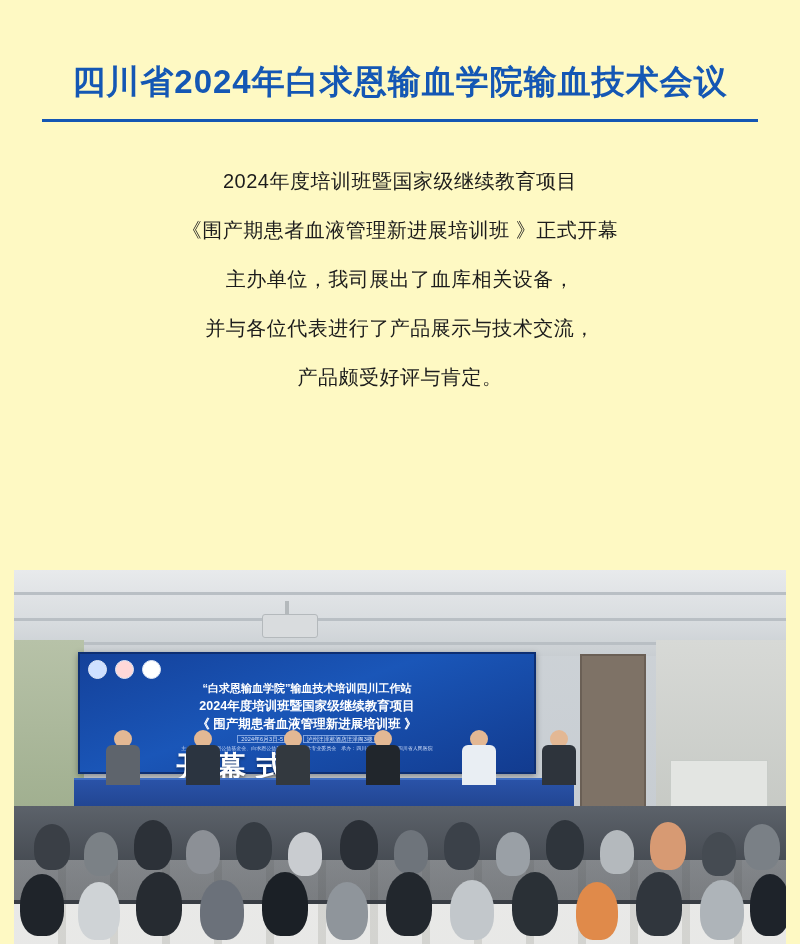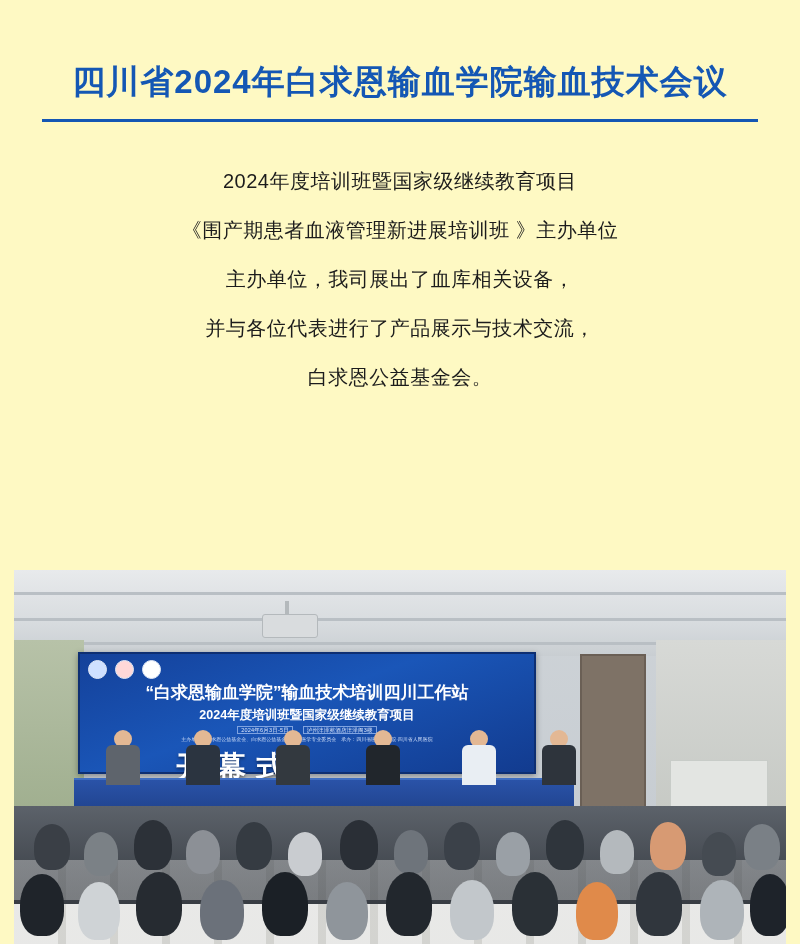--- a/index.html
+++ b/index.html
@@ -106,21 +106,21 @@
   }
   .screen .logos {
     display: flex; gap: 8px; justify-content: flex-start; margin-left: 8px; margin-bottom: 2px;
   }
   .screen .logo {
     width: 17px; height: 17px; border-radius: 50%;
     background: #ffffff; border: 1px solid #dfe7f5;
   }
   .screen .logo.blue { background: #cfe0ff; }
   .screen .logo.red { background: #ffd8d8; }
-  .screen .l1 { font-size: 17px; font-weight: bold; line-height: 1.45; white-space: nowrap; }
+  .screen .l1 { font-size: 11px; font-weight: bold; line-height: 1.45; white-space: nowrap; }
   .screen .l2 { font-size: 12.5px; font-weight: bold; line-height: 1.45; white-space: nowrap; }
   .screen .l3 { font-size: 12.5px; font-weight: bold; line-height: 1.45; white-space: nowrap; }
   .screen .meta {
     margin-top: 3px; font-size: 5.5px; color: #dbe6fb; letter-spacing: .2px; white-space: nowrap;
   }
   .screen .meta span { border: 1px solid #7fa3e0; padding: 0 3px; margin: 0 4px; }
   .screen .meta2 { font-size: 5px; color: #cddcf7; margin-top: 2px; white-space: nowrap; }
   .screen .kaimu {
     position: absolute; left: 96px; bottom: -16px;
     font-size: 30px; font-weight: bold; color: #ffffff;
@@ -164,24 +164,24 @@
 
 <div class="page">
 
   <div class="header">
     <div class="main-title">四川省2024年白求恩输血学院输血技术会议</div>
     <div class="rule"></div>
   </div>
 
   <div class="body-text">
     <p>2024年度培训班暨国家级继续教育项目</p>
-    <p>《围产期患者血液管理新进展培训班 》主办单位</p>
+    <p>《围产期患者血液管理新进展培训班 》正式开幕</p>
     <p>主办单位，我司展出了血库相关设备，</p>
     <p>并与各位代表进行了产品展示与技术交流，</p>
-    <p>白求恩公益基金会。</p>
+    <p>产品颇受好评与肯定。</p>
   </div>
 
   <div class="photo-wrap">
     <div class="photo">
 
       <div class="ceiling">
         <div class="beam" style="top:22px"></div>
         <div class="beam" style="top:48px"></div>
         <div class="beam" style="top:72px"></div>
       </div>
@@ -193,20 +193,21 @@
       <div class="projector"></div>
 
       <div class="screen">
         <div class="logos">
           <span class="logo blue"></span>
           <span class="logo red"></span>
           <span class="logo"></span>
         </div>
         <div class="l1">“白求恩输血学院”输血技术培训四川工作站</div>
         <div class="l2">2024年度培训班暨国家级继续教育项目</div>
+        <div class="l3">《 围产期患者血液管理新进展培训班 》</div>
         <div class="meta">
           <span>2024年6月3日-5日</span>
           <span>泸州沣泽苑酒店沣泽阁3楼</span>
         </div>
         <div class="meta2">主办单位：白求恩公益基金会、白求恩公益基金会输血医学专业委员会　承办：四川省医学科学院·四川省人民医院</div>
         <div class="kaimu">开幕式</div>
       </div>
 
       <div class="head-table"></div>
 

